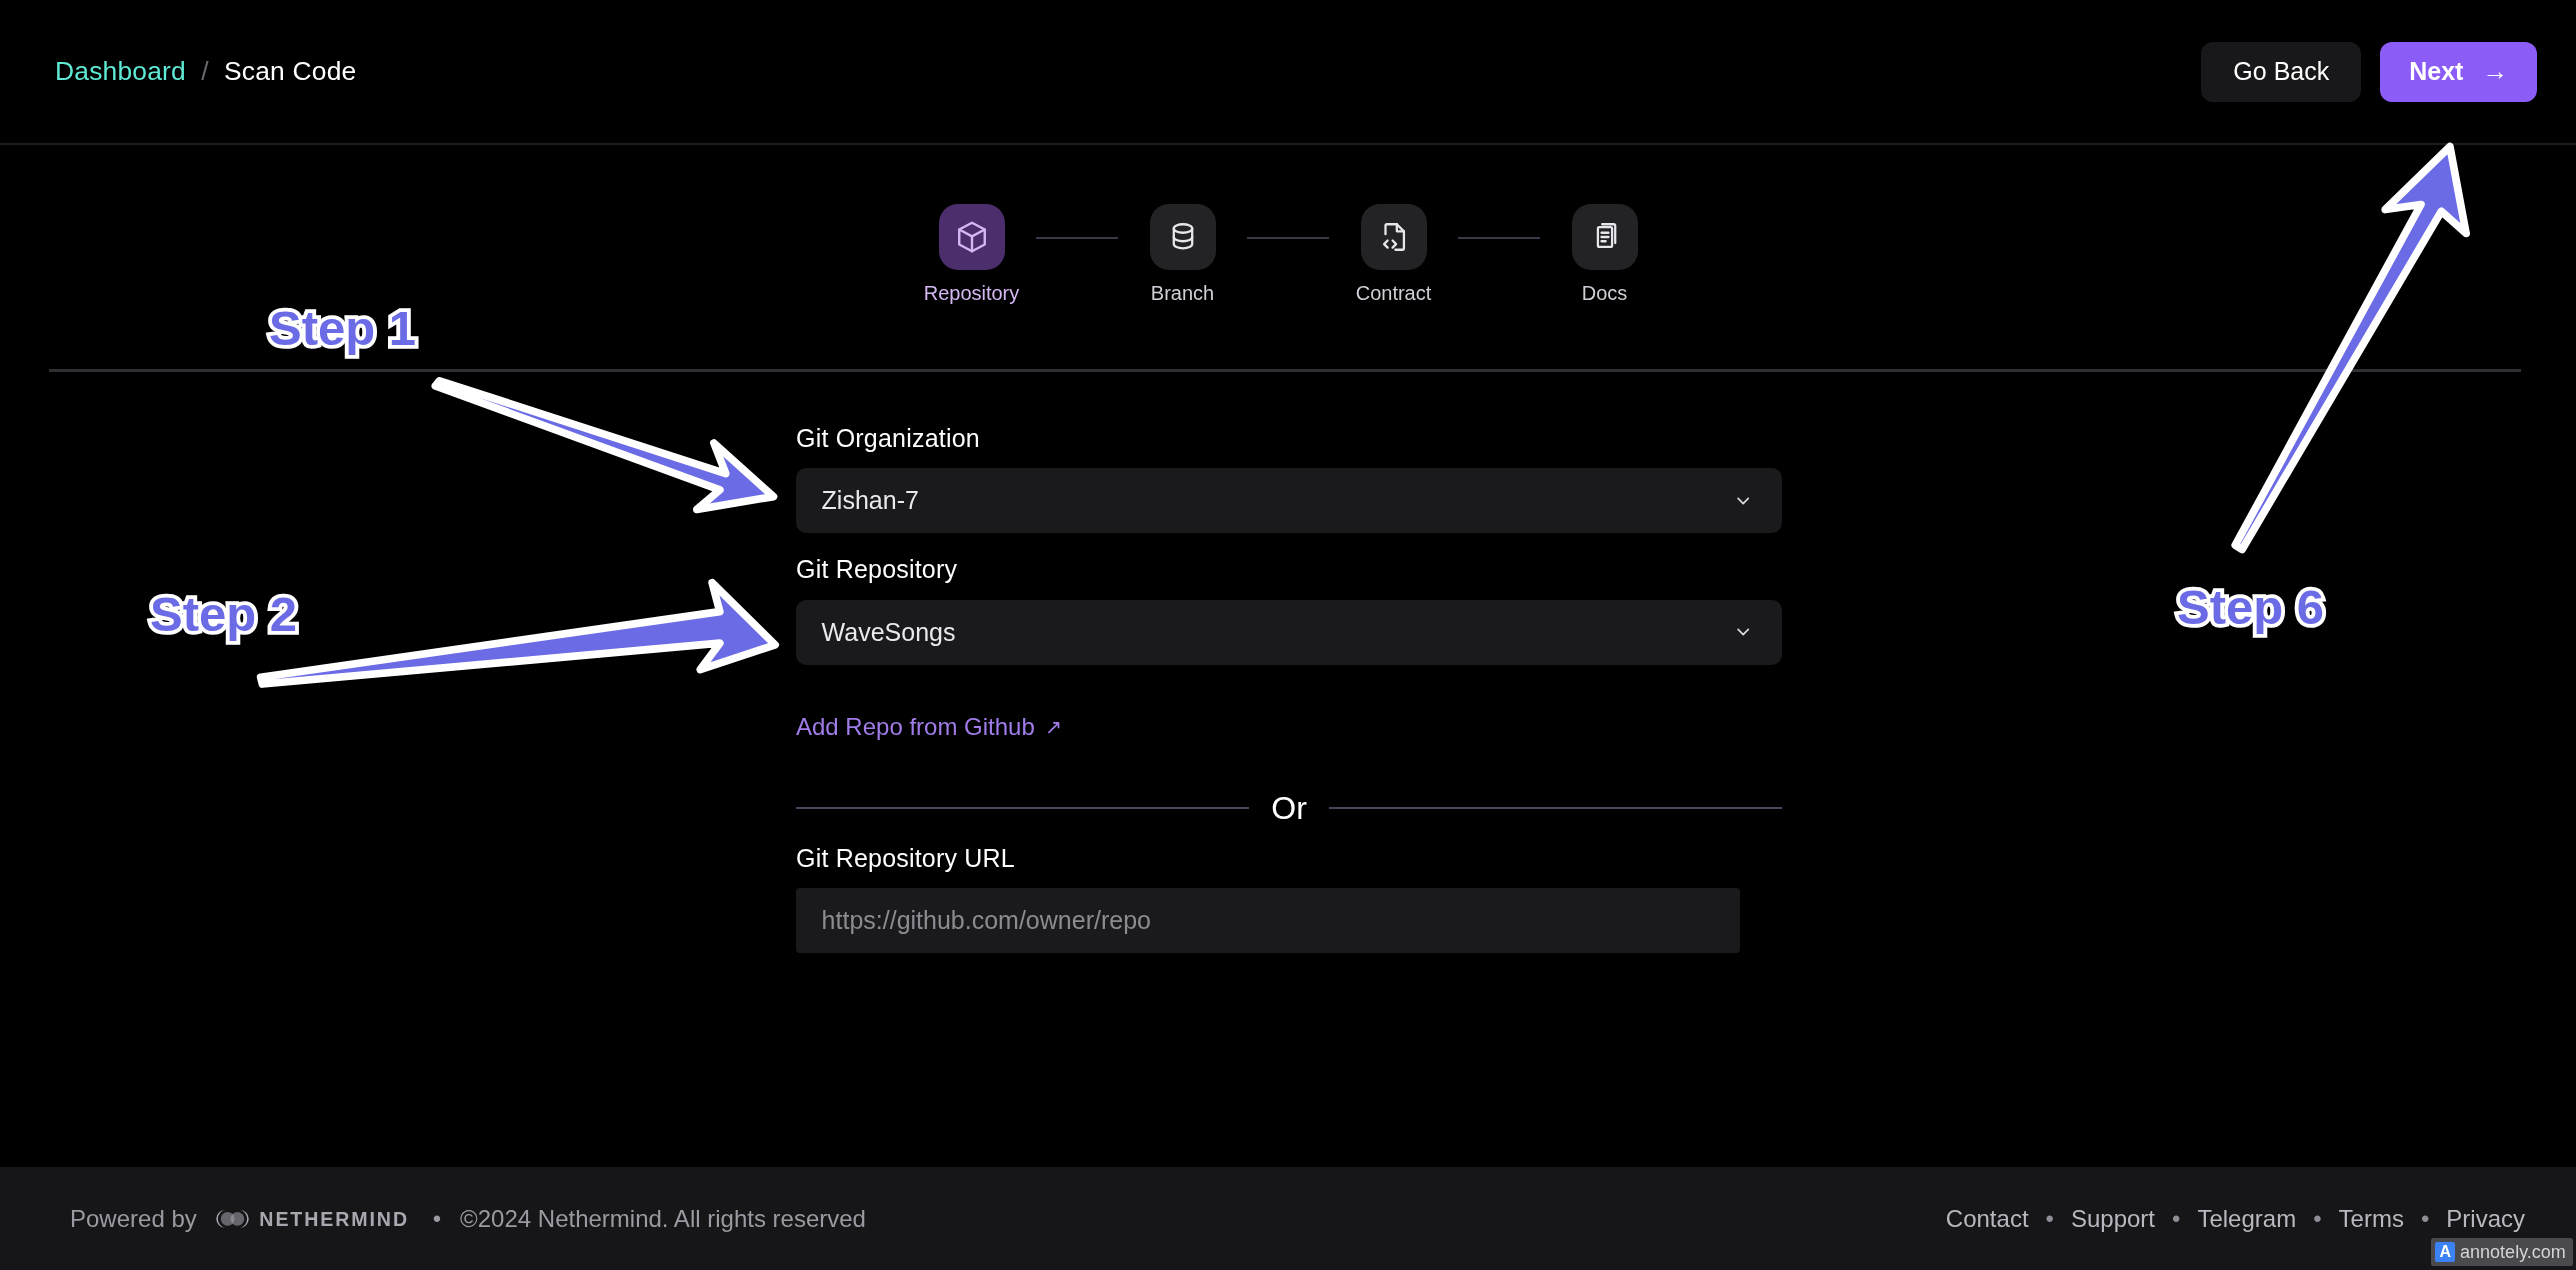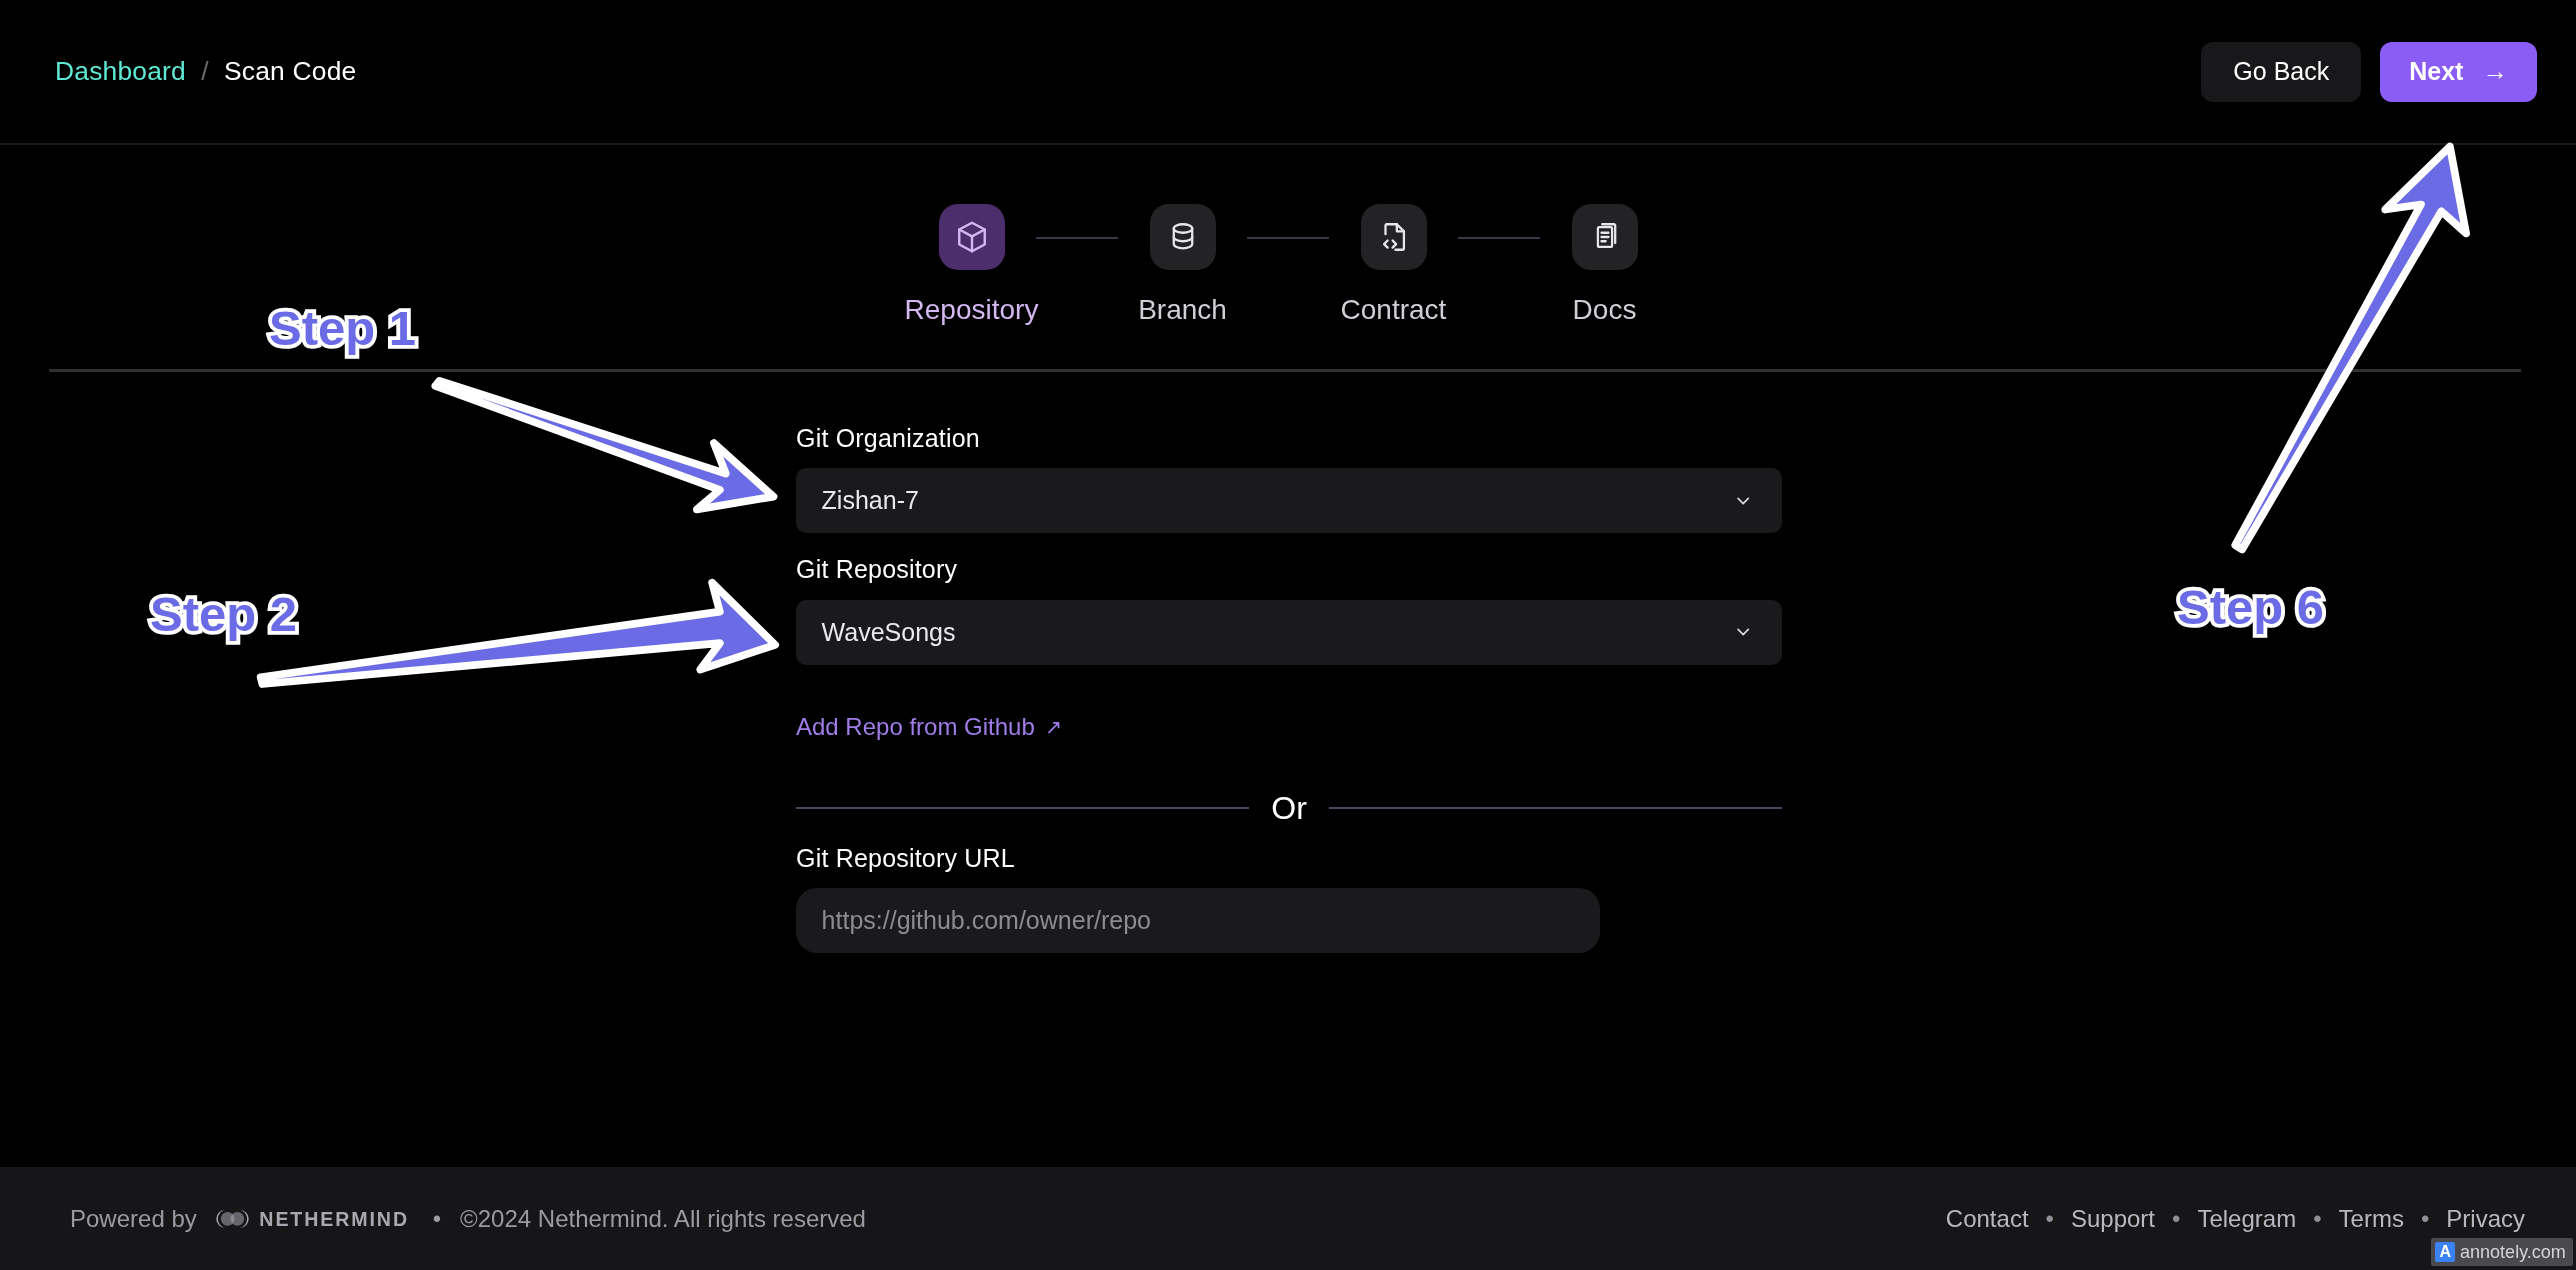--- a/index.html
+++ b/index.html
@@ -97,22 +97,22 @@
     width: 66px;
     height: 66px;
     border-radius: 19px;
     background: #232326;
     display: flex;
     align-items: center;
     justify-content: center;
   }
   .step.active .step-icon { background: #4b2e6b; }
   .step-label {
-    margin-top: 24px;
-    font-size: 28px;
+    margin-top: 12px;
+    font-size: 20px;
     color: #cfcfd6;
     white-space: nowrap;
   }
   .step.active .step-label { color: #d4b8f2; }
   .step-connector {
     width: 82px;
     height: 1.7px;
     background: #39394a;
     margin-top: 33px;
   }
@@ -197,25 +197,25 @@
   }
   #or-divider .or-text {
     font-size: 32px;
     color: #ffffff;
     text-align: right;
   }
 
   #url-field-group { margin-top: 17px; }
 
   .text-input {
-    width: 804px;
+    width: 944px;
     height: 65px;
     background: #1a1a1d;
     border: none;
-    border-radius: 21px;
+    border-radius: 4px;
     padding: 0 25.6px;
     font-family: "Liberation Sans", sans-serif;
     font-size: 25px;
     color: #e9e9ee;
     outline: none;
   }
   .text-input::placeholder { color: #8b8b92; }
 
   
   #app-footer {

